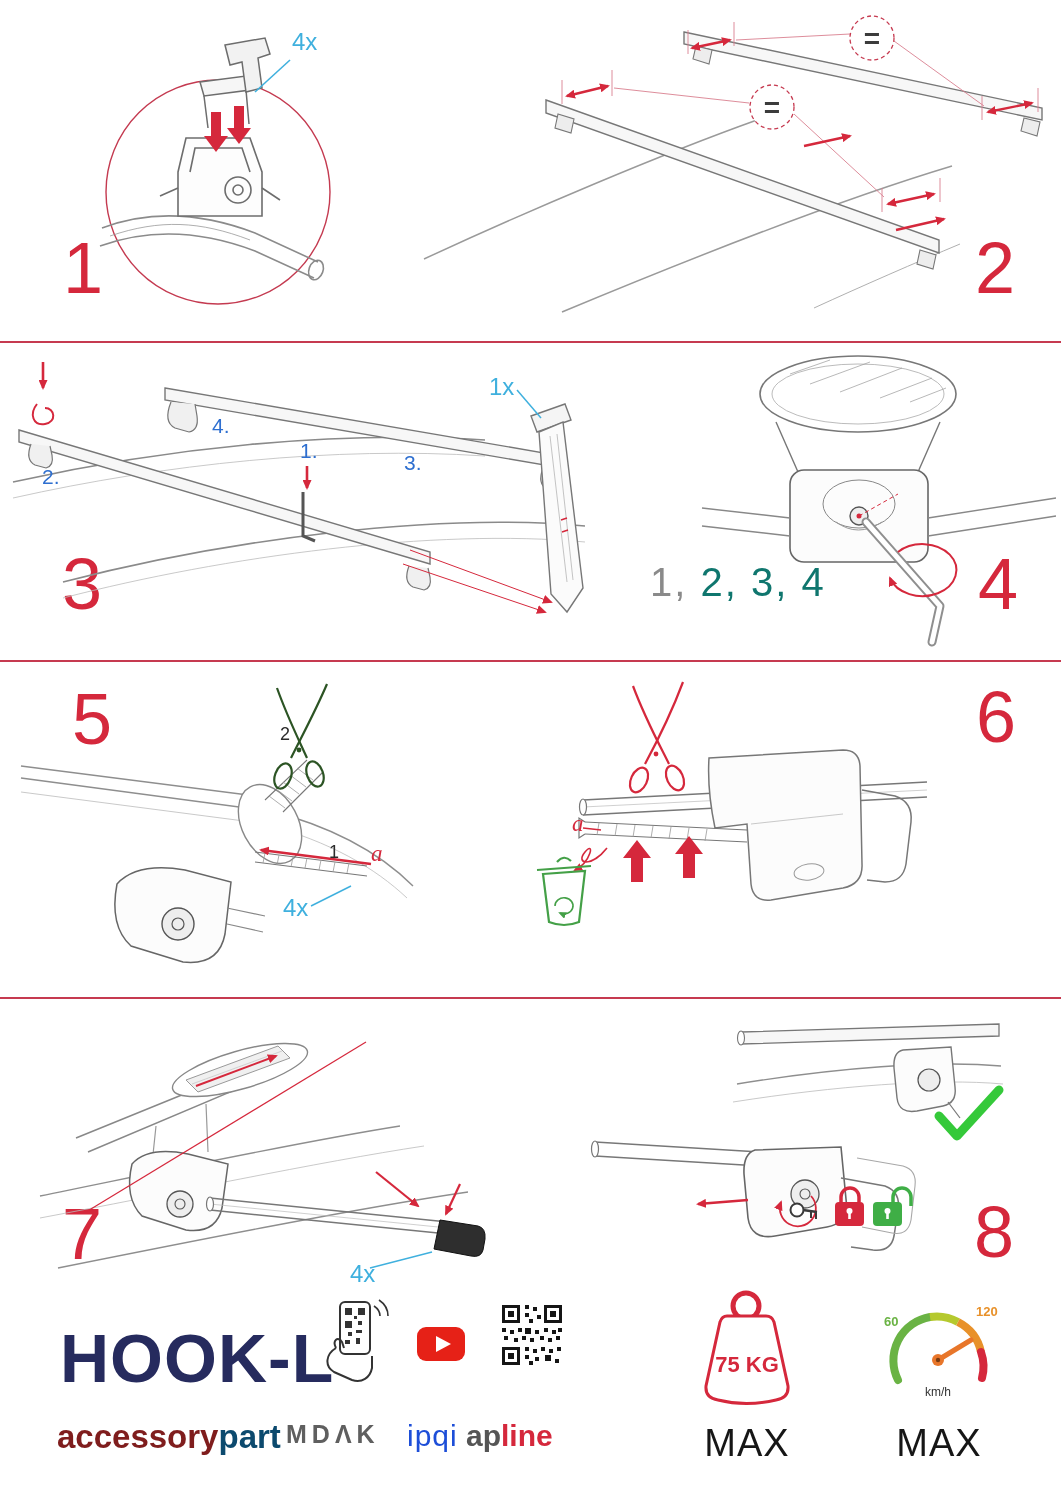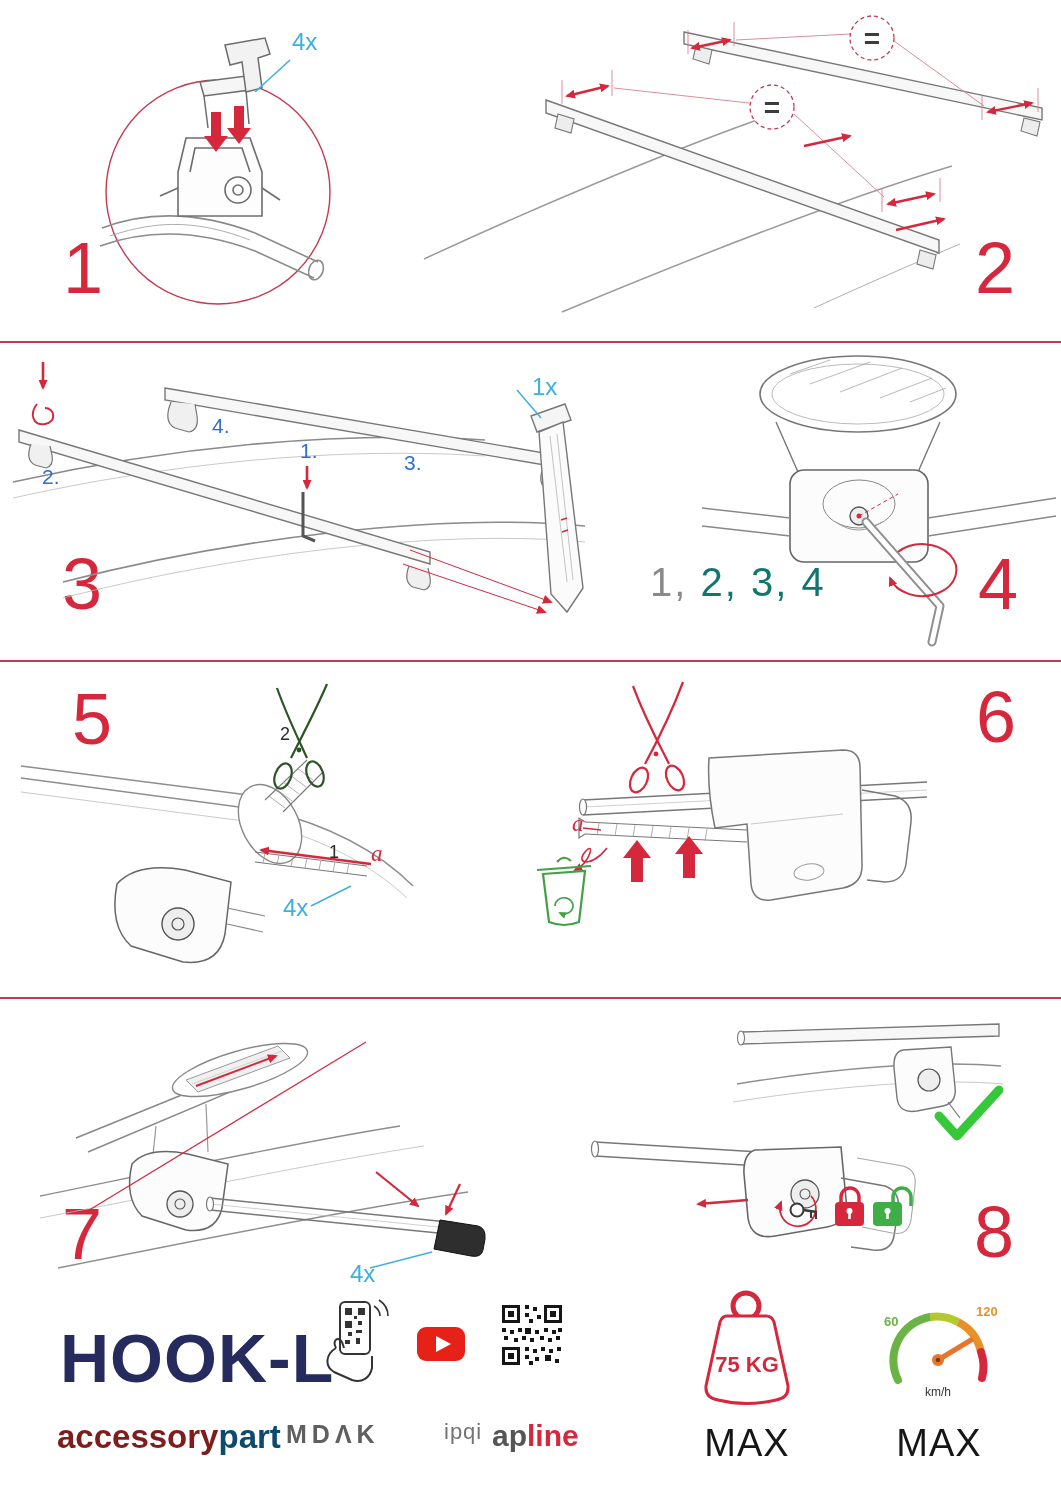--- a/index.html
+++ b/index.html
@@ -11,21 +11,21 @@
   .blue-qty{font-size:24px;font-weight:400;color:#3fb0de;line-height:1;}
   .sub-num{font-size:21px;font-weight:500;color:#2e6fd0;line-height:1;}
   .mini-num{font-size:18px;color:#2b2b2b;line-height:1;}
   .a-label{font-size:23px;color:#d5283c;font-style:italic;font-family:"Liberation Serif",serif;line-height:1;}
   .seq{font-size:40px;line-height:1;letter-spacing:2px;}
   .seq .g{color:#8a8a8a;} .seq .b{color:#0f766e;}
   .product{font-size:68px;font-weight:bold;color:#262b5e;letter-spacing:1px;line-height:1;}
   .brand{font-size:33px;font-weight:bold;line-height:1;}
   .brand .b1{color:#7f1d1d;} .brand .b2{color:#0c4a6e;}
   .logo-mdak{font-size:25px;font-weight:bold;color:#5f5f5f;letter-spacing:5px;line-height:1;}
-  .logo-ipqi{font-size:22px;font-weight:500;color:#737373;letter-spacing:1px;line-height:1;margin-left:37px;}
+  .logo-ipqi{font-size:30px;font-weight:500;color:#1d4ed8;letter-spacing:1px;line-height:1;}
   .logo-apline{font-size:30px;font-weight:bold;line-height:1;}
   .logo-apline .a1{color:#555555;} .logo-apline .a2{color:#d5283c;}
   .max{font-size:38px;font-weight:400;color:#161616;letter-spacing:1px;text-align:center;line-height:1;}
   svg{display:block;}
 </style>
 </head>
 <body>
 
 <div class="divider" style="top:341px"></div>
 <div class="divider" style="top:660px"></div>
@@ -153,21 +153,21 @@
   <path d="M512,40 L536,68" stroke="#3fb0de" stroke-width="1.5"></path>
   <g stroke="#d5283c" stroke-width="1" fill="none">
     <path d="M405,200 L546,252" marker-end="url(#m3r)"></path>
     <path d="M398,214 L540,262" marker-end="url(#m3r)"></path>
   </g>
 </svg>
 <div class="abs sub-num" style="left:212px;top:415px">4.</div>
 <div class="abs sub-num" style="left:300px;top:440px">1.</div>
 <div class="abs sub-num" style="left:404px;top:452px">3.</div>
 <div class="abs sub-num" style="left:42px;top:466px">2.</div>
-<div class="abs blue-qty" style="left:532px;top:375px">1x</div>
+<div class="abs blue-qty" style="left:489px;top:375px">1x</div>
 
 <svg class="abs" style="left:640px;top:346px" width="420" height="310" viewBox="0 0 420 310">
   <defs>
     <marker id="m4r" markerUnits="userSpaceOnUse" markerWidth="10" markerHeight="9" refX="8" refY="4.5" orient="auto">
       <path d="M0,0 L10,4.5 L0,9 Z" fill="#d5283c"></path>
       </marker>
   </defs>
   <g>
     <ellipse cx="218" cy="48" rx="98" ry="38" fill="#fff" stroke="#777" stroke-width="1.6"></ellipse>
     <ellipse cx="218" cy="48" rx="86" ry="30" fill="none" stroke="#aaa" stroke-width="0.8"></ellipse>
@@ -443,21 +443,21 @@
       <rect x="25" y="52" width="4" height="4"></rect>
       <rect x="35" y="54" width="4" height="4"></rect>
     <rect x="45" y="52" width="6" height="6"></rect>
       <rect x="55" y="56" width="4" height="4"></rect>
       <rect x="29" y="58" width="4" height="4"></rect>
   </g>
 </svg>
 
 <div class="abs logo-mdak" style="left:286px;top:1422px">MDΛK</div>
 <div class="abs logo-ipqi" style="left:407px;top:1421px">ipqi</div>
-<div class="abs logo-apline" style="left:492px;top:1421px">
+<div class="abs logo-apline" style="left:466px;top:1421px">
   <span class="a1">ap</span><span class="a2">line</span>
 </div>
 
 <svg class="abs" style="left:688px;top:1284px" width="118" height="130" viewBox="0 0 118 130">
   <circle cx="58" cy="22" r="13" fill="none" stroke="#d5283c" stroke-width="5"></circle>
   <path d="M39,32 L78,32 Q84,32 86,38 L100,102 Q101,114 88,116 Q58,123 30,116 Q17,114 18,102 L32,38 Q34,32 39,32 Z" fill="#fff" stroke="#d5283c" stroke-width="3"></path>
   <text x="59" y="88" text-anchor="middle" font-size="22" font-weight="bold" fill="#d5283c" font-family="Liberation Sans, sans-serif">75 KG</text>
 </svg>
 <div class="abs max" style="left:688px;top:1424px;width:118px">MAX</div>
 

